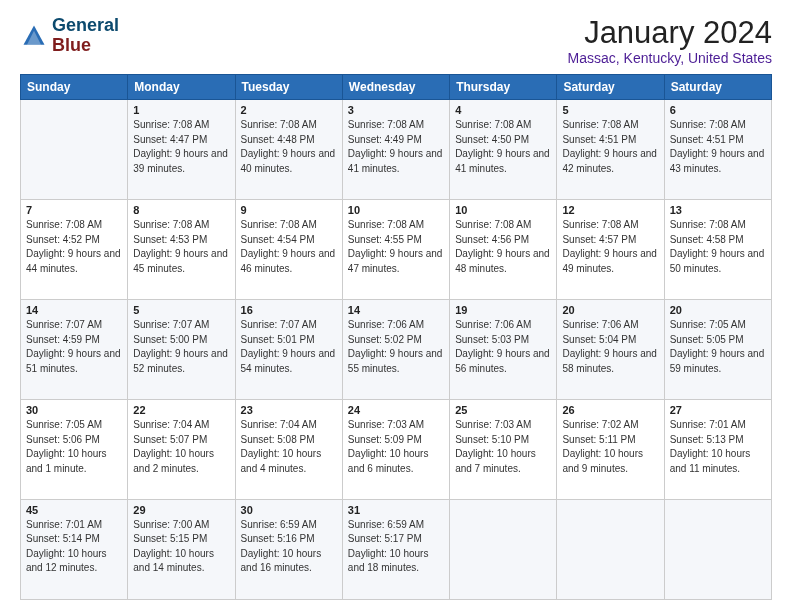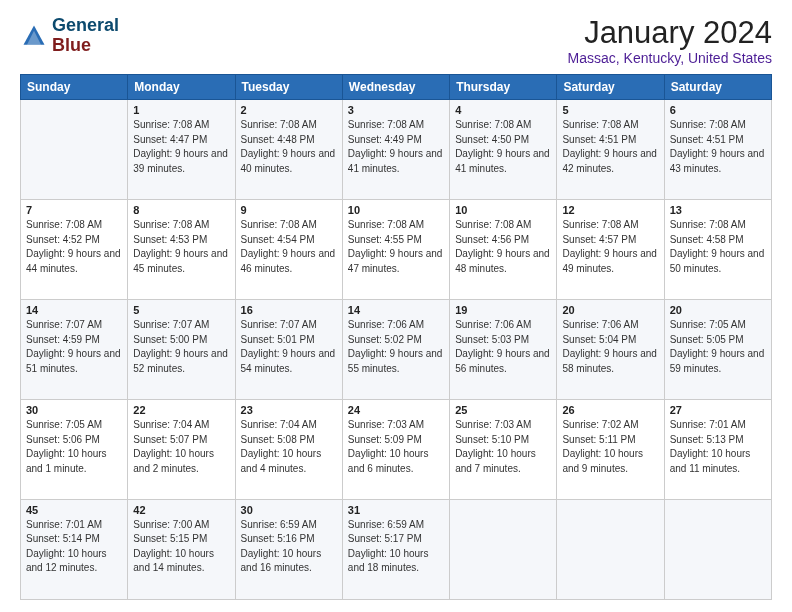--- a/index.html
+++ b/index.html
@@ -248,21 +248,21 @@
             <span class="day-num">27</span>
             <div class="day-info">Sunrise: 7:01 AM<br>Sunset: 5:13 PM<br>Daylight: 10 hours and 11 minutes.</div>
           </td>
         </tr>
         <tr>
           <td>
             <span class="day-num">45</span>
             <div class="day-info">Sunrise: 7:01 AM<br>Sunset: 5:14 PM<br>Daylight: 10 hours and 12 minutes.</div>
           </td>
           <td>
-            <span class="day-num">42</span>
+            <span class="day-num">29</span>
             <div class="day-info">Sunrise: 7:00 AM<br>Sunset: 5:15 PM<br>Daylight: 10 hours and 14 minutes.</div>
           </td>
           <td>
             <span class="day-num">30</span>
             <div class="day-info">Sunrise: 6:59 AM<br>Sunset: 5:16 PM<br>Daylight: 10 hours and 16 minutes.</div>
           </td>
           <td>
             <span class="day-num">31</span>
             <div class="day-info">Sunrise: 6:59 AM<br>Sunset: 5:17 PM<br>Daylight: 10 hours and 18 minutes.</div>
           </td>

